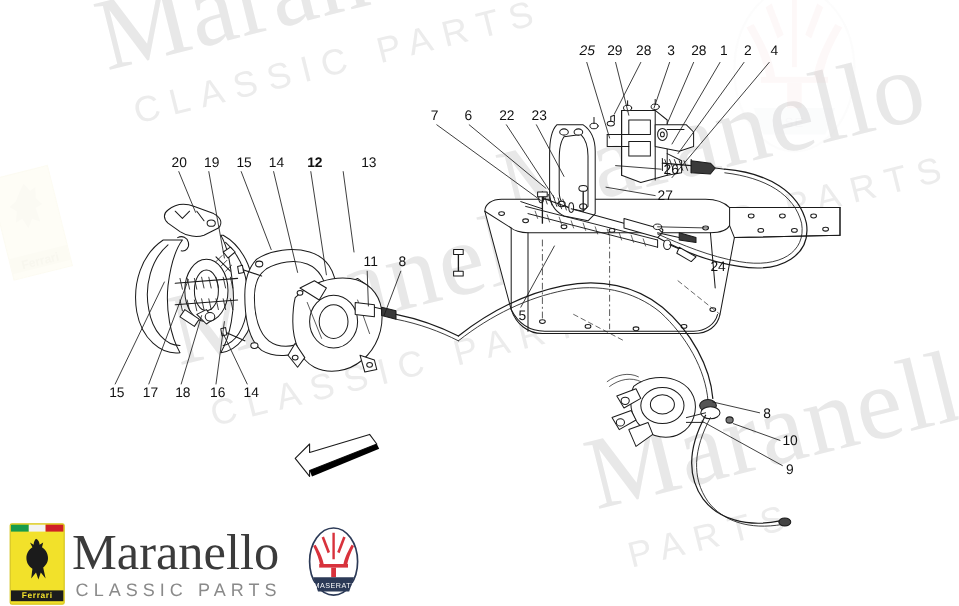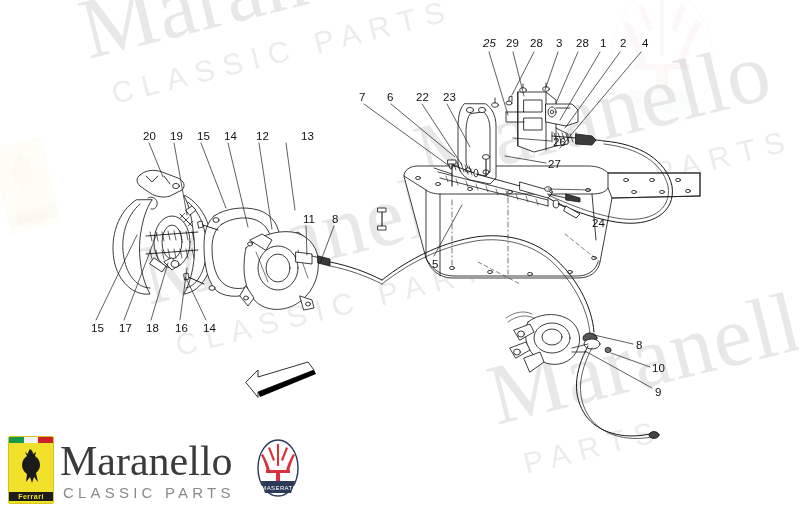--- a/index.html
+++ b/index.html
@@ -448,21 +448,21 @@
       <div class="cal" style="left: 387px; top: 92px;">6</div>
       <div class="cal" style="left: 416px; top: 92px;">22</div>
       <div class="cal" style="left: 443px; top: 92px;">23</div>
       <div class="cal" style="left: 553px; top: 137px;">26</div>
       <div class="cal" style="left: 548px; top: 159px;">27</div>
       <div class="cal" style="left: 592px; top: 186px; margin-top: 32px;">24</div>
       <div class="cal" style="left: 143px; top: 131px;">20</div>
       <div class="cal" style="left: 170px; top: 131px;">19</div>
       <div class="cal" style="left: 197px; top: 131px;">15</div>
       <div class="cal" style="left: 224px; top: 131px;">14</div>
-      <div class="cal" style="left: 256px; top: 131px;">12</div>
+      <div class="cal" style="left: 256px; top: 131px; font-weight: bold;">12</div>
       <div class="cal" style="left: 301px; top: 131px;">13</div>
       <div class="cal" style="left: 303px; top: 214px;">11</div>
       <div class="cal" style="left: 332px; top: 214px;">8</div>
       <div class="cal" style="left: 432px; top: 259px;">5</div>
       <div class="cal" style="left: 91px; top: 323px;">15</div>
       <div class="cal" style="left: 119px; top: 323px;">17</div>
       <div class="cal" style="left: 146px; top: 323px;">18</div>
       <div class="cal" style="left: 175px; top: 323px;">16</div>
       <div class="cal" style="left: 203px; top: 323px;">14</div>
       <div class="cal" style="left: 636px; top: 340px;">8</div>

